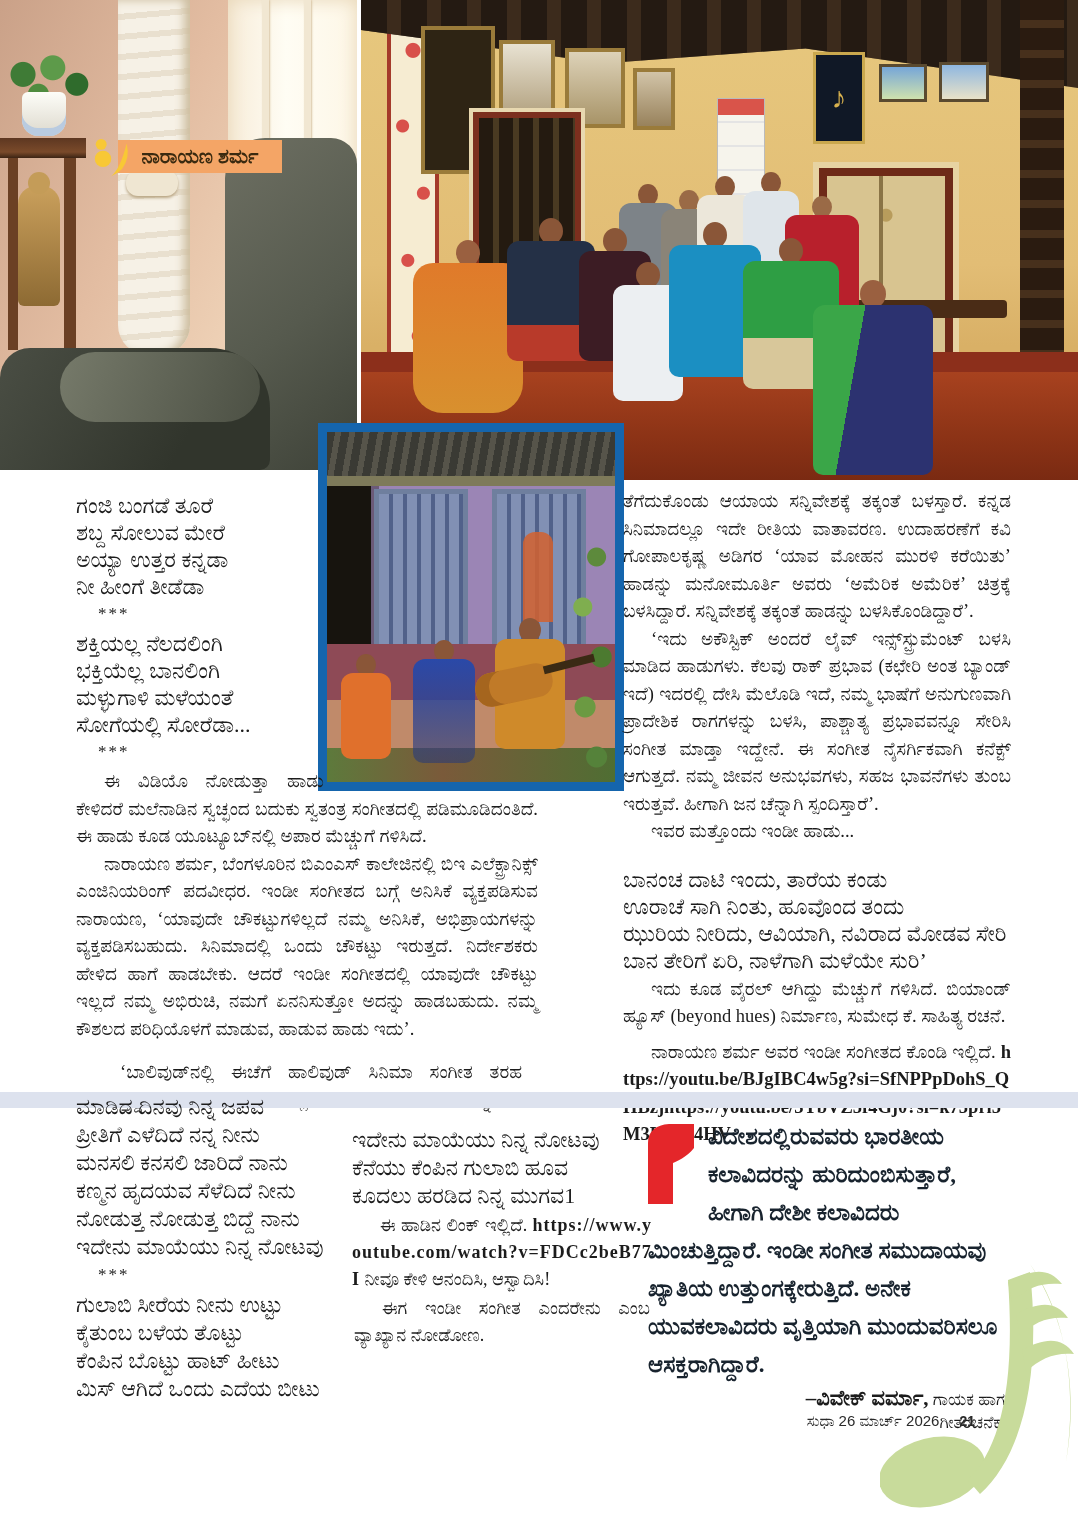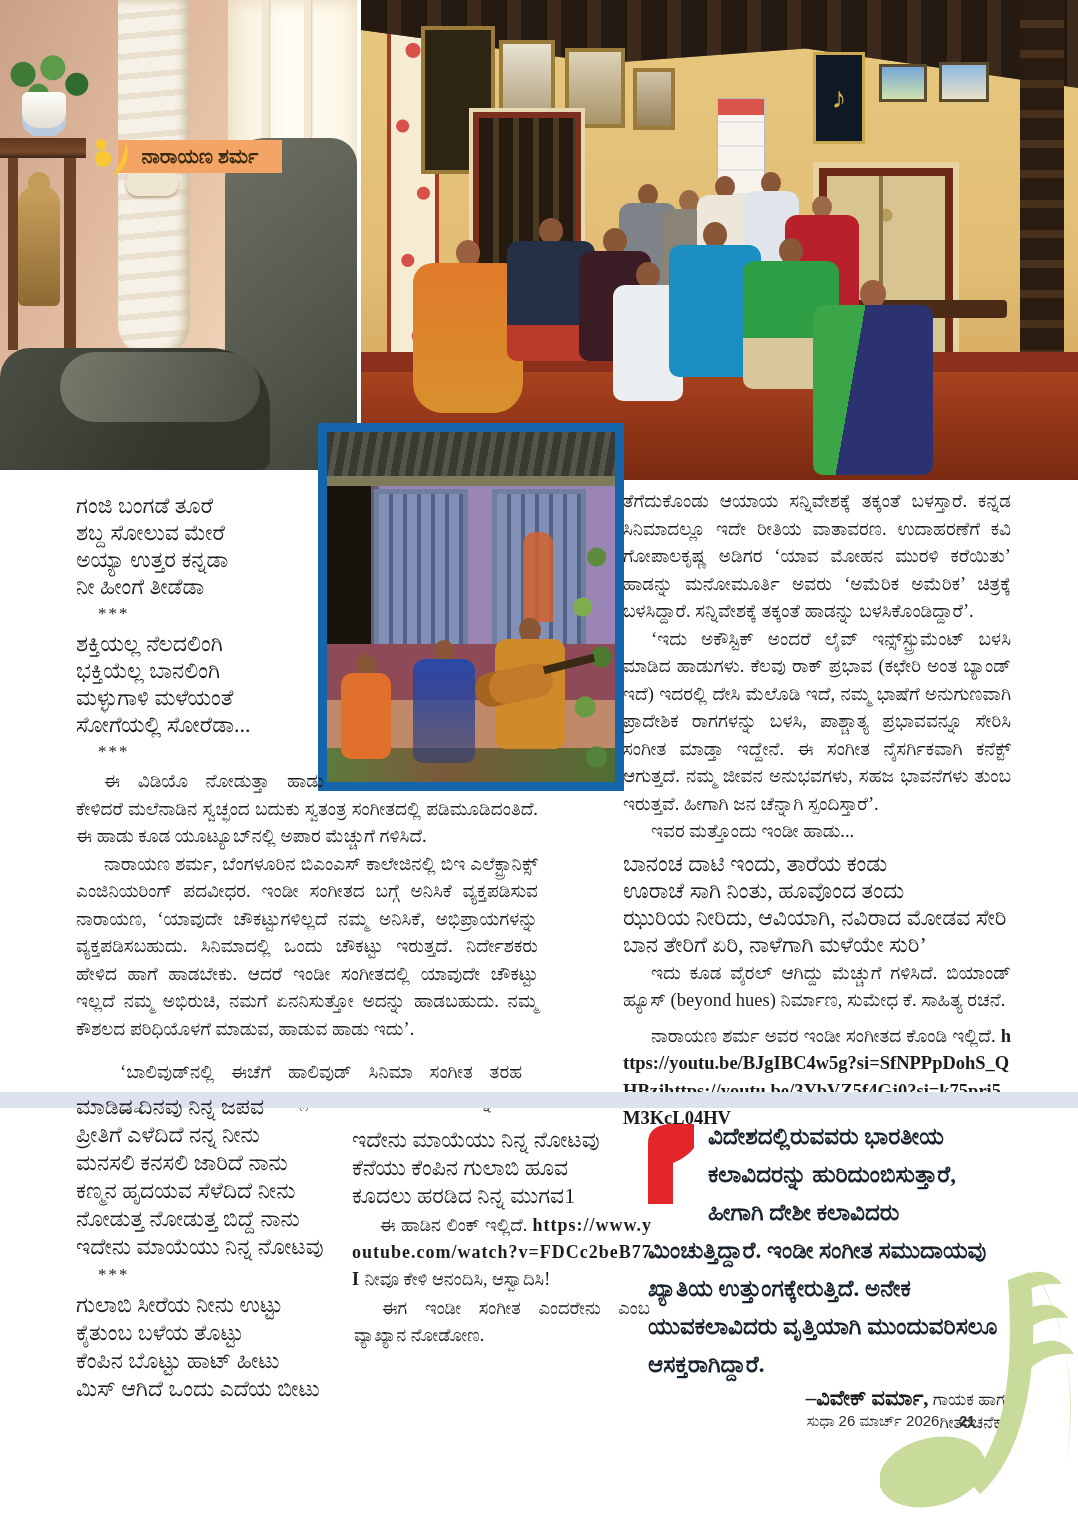--- a/index.html
+++ b/index.html
@@ -282,21 +282,21 @@
     </div>
     <div class="sep">***</div>
     <p class="para ind" style="margin:6px 0 0">ಈ ವಿಡಿಯೊ ನೋಡುತ್ತಾ ಹಾಡು ಕೇಳಿದರೆ ಮಲೆನಾಡಿನ ಸ್ವಚ್ಛಂದ ಬದುಕು ಸ್ವತಂತ್ರ ಸಂಗೀತದಲ್ಲಿ ಪಡಿಮೂಡಿದಂತಿದೆ. ಈ ಹಾಡು ಕೂಡ ಯೂಟ್ಯೂಬ್‌ನಲ್ಲಿ ಅಪಾರ ಮೆಚ್ಚುಗೆ ಗಳಿಸಿದೆ.</p>
     <p class="para ind" style="margin:0">ನಾರಾಯಣ ಶರ್ಮ, ಬೆಂಗಳೂರಿನ ಬಿಎಂಎಸ್ ಕಾಲೇಜಿನಲ್ಲಿ ಬಿಇ ಎಲೆಕ್ಟ್ರಾನಿಕ್ಸ್ ಎಂಜಿನಿಯರಿಂಗ್ ಪದವೀಧರ. ಇಂಡೀ ಸಂಗೀತದ ಬಗ್ಗೆ ಅನಿಸಿಕೆ ವ್ಯಕ್ತಪಡಿಸುವ ನಾರಾಯಣ, ‘ಯಾವುದೇ ಚೌಕಟ್ಟುಗಳಿಲ್ಲದೆ ನಮ್ಮ ಅನಿಸಿಕೆ, ಅಭಿಪ್ರಾಯಗಳನ್ನು ವ್ಯಕ್ತಪಡಿಸಬಹುದು. ಸಿನಿಮಾದಲ್ಲಿ ಒಂದು ಚೌಕಟ್ಟು ಇರುತ್ತದೆ. ನಿರ್ದೇಶಕರು ಹೇಳಿದ ಹಾಗೆ ಹಾಡಬೇಕು. ಆದರೆ ಇಂಡೀ ಸಂಗೀತದಲ್ಲಿ ಯಾವುದೇ ಚೌಕಟ್ಟು ಇಲ್ಲದೆ ನಮ್ಮ ಅಭಿರುಚಿ, ನಮಗೆ ಏನನಿಸುತ್ತೋ ಅದನ್ನು ಹಾಡಬಹುದು. ನಮ್ಮ ಕೌಶಲದ ಪರಿಧಿಯೊಳಗೆ ಮಾಡುವ, ಹಾಡುವ ಹಾಡು ಇದು’.</p>
     <p class="para ind" style="margin:16px">‘ಬಾಲಿವುಡ್‌ನಲ್ಲಿ ಈಚೆಗೆ ಹಾಲಿವುಡ್ ಸಿನಿಮಾ ಸಂಗೀತ ತರಹ ಮಾಡ್ತಿದ್ದಾರೆ, ಹಾಲಿವುಡ್ ಸಿನಿಮಾದಲ್ಲಿ ಈಗಾಗಲೇ ಇರುವ ಹಾಡುಗಳನ್ನು</p>
   </div>
 
   <div class="colR">
     <p class="para" style="margin:0">ತೆಗೆದುಕೊಂಡು ಆಯಾಯ ಸನ್ನಿವೇಶಕ್ಕೆ ತಕ್ಕಂತೆ ಬಳಸ್ತಾರೆ. ಕನ್ನಡ ಸಿನಿಮಾದಲ್ಲೂ ಇದೇ ರೀತಿಯ ವಾತಾವರಣ. ಉದಾಹರಣೆಗೆ ಕವಿ ಗೋಪಾಲಕೃಷ್ಣ ಅಡಿಗರ ‘ಯಾವ ಮೋಹನ ಮುರಳಿ ಕರೆಯಿತು’ ಹಾಡನ್ನು ಮನೋಮೂರ್ತಿ ಅವರು ‘ಅಮೆರಿಕ ಅಮೆರಿಕ’ ಚಿತ್ರಕ್ಕೆ ಬಳಸಿದ್ದಾರೆ. ಸನ್ನಿವೇಶಕ್ಕೆ ತಕ್ಕಂತೆ ಹಾಡನ್ನು ಬಳಸಿಕೊಂಡಿದ್ದಾರೆ’.</p>
     <p class="para ind" style="margin:0">‘ಇದು ಅಕೌಸ್ಟಿಕ್ ಅಂದರೆ ಲೈವ್ ಇನ್ಸ್‌ಸ್ಟ್ರುಮೆಂಟ್ ಬಳಸಿ ಮಾಡಿದ ಹಾಡುಗಳು. ಕೆಲವು ರಾಕ್ ಪ್ರಭಾವ (ಕಛೇರಿ ಅಂತ ಬ್ಯಾಂಡ್ ಇದೆ) ಇದರಲ್ಲಿ ದೇಸಿ ಮೆಲೊಡಿ ಇದೆ, ನಮ್ಮ ಭಾಷೆಗೆ ಅನುಗುಣವಾಗಿ ಪ್ರಾದೇಶಿಕ ರಾಗಗಳನ್ನು ಬಳಸಿ, ಪಾಶ್ಚಾತ್ಯ ಪ್ರಭಾವವನ್ನೂ ಸೇರಿಸಿ ಸಂಗೀತ ಮಾಡ್ತಾ ಇದ್ದೇನೆ. ಈ ಸಂಗೀತ ನೈಸರ್ಗಿಕವಾಗಿ ಕನೆಕ್ಟ್ ಆಗುತ್ತದೆ. ನಮ್ಮ ಜೀವನ ಅನುಭವಗಳು, ಸಹಜ ಭಾವನೆಗಳು ತುಂಬ ಇರುತ್ತವೆ. ಹೀಗಾಗಿ ಜನ ಚೆನ್ನಾಗಿ ಸ್ಪಂದಿಸ್ತಾರೆ’.</p>
-    <p class="para ind" style="margin:0 0 4px">ಇವರ ಮತ್ತೊಂದು ಇಂಡೀ ಹಾಡು...</p>
+    <p class="para ind" style="margin:0 0 20px">ಇವರ ಮತ್ತೊಂದು ಇಂಡೀ ಹಾಡು...</p>
     <div class="poem">
       <div>ಬಾನಂಚ ದಾಟಿ ಇಂದು, ತಾರೆಯ ಕಂಡು</div>
       <div>ಊರಾಚೆ ಸಾಗಿ ನಿಂತು, ಹೂವೊಂದ ತಂದು</div>
       <div>ಝುರಿಯ ನೀರಿದು, ಆವಿಯಾಗಿ, ನವಿರಾದ ಮೋಡವ ಸೇರಿ</div>
       <div>ಬಾನ ತೇರಿಗೆ ಏರಿ, ನಾಳೆಗಾಗಿ ಮಳೆಯೇ ಸುರಿ’</div>
     </div>
     <p class="para ind" style="margin:2px 0 8px">ಇದು ಕೂಡ ವೈರಲ್ ಆಗಿದ್ದು ಮೆಚ್ಚುಗೆ ಗಳಿಸಿದೆ. ಬಿಯಾಂಡ್ ಹ್ಯೂಸ್ (beyond hues) ನಿರ್ಮಾಣ, ಸುಮೇಧ ಕೆ. ಸಾಹಿತ್ಯ ರಚನೆ.</p>
     <p class="para ind" style="margin:0">
       <span>ನಾರಾಯಣ ಶರ್ಮ ಅವರ ಇಂಡೀ ಸಂಗೀತದ ಕೊಂಡಿ ಇಲ್ಲಿದೆ. </span><span class="linkish">https://youtu.be/BJgIBC4w5g?si=SfNPPpDohS_QHBzjhttps://youtu.be/3YbVZ5f4Gj0?si=k75pri5M3KcL04HV</span>
     </p>

